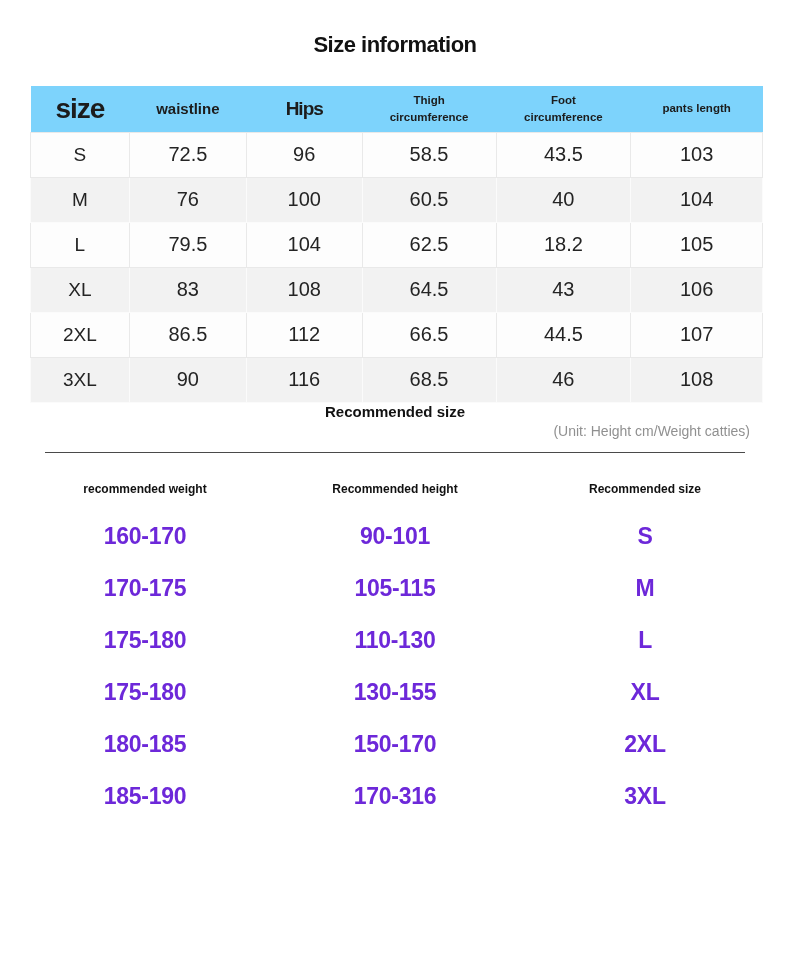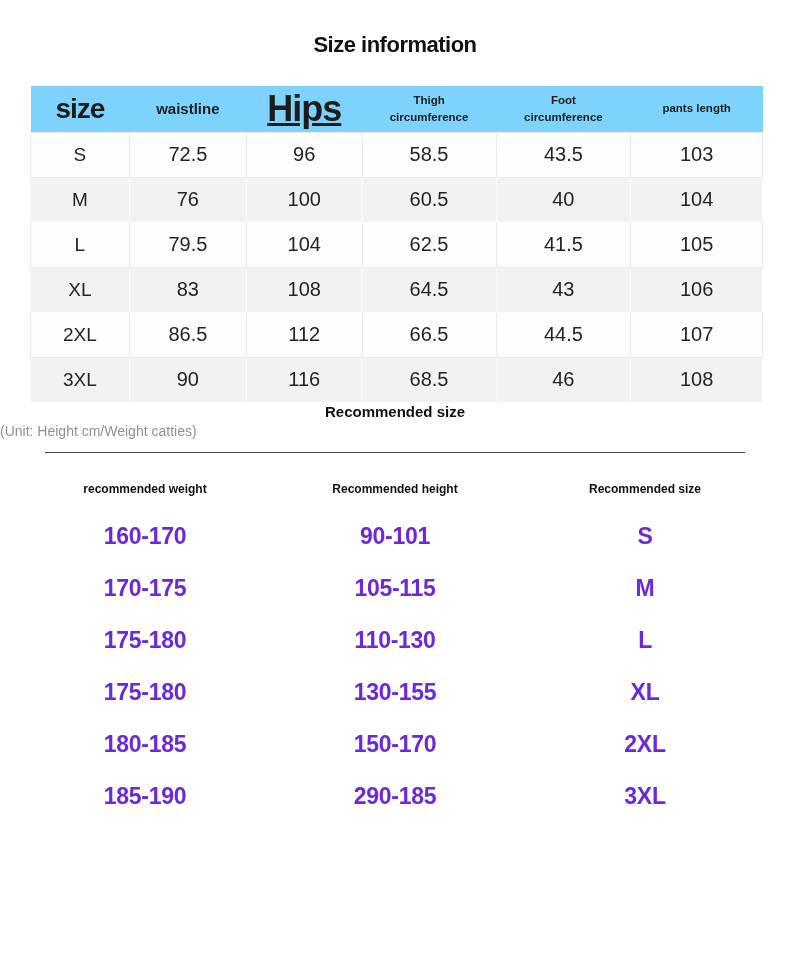--- a/index.html
+++ b/index.html
@@ -41,21 +41,21 @@
     background: #7dd3fc;
     color: #1c1c1c;
     height: 46px;
     text-align: center;
     vertical-align: middle;
     font-weight: 700;
     border: none;
   }
   th.h-size  { font-size: 28px; letter-spacing: -1px; }
   th.h-waist { font-size: 15px; }
-  th.h-hips  { font-size: 36px; letter-spacing: -1px; text-decoration: underline; }
+  th.h-hips  { font-size: 19px; letter-spacing: -1px; }
   th.h-small { font-size: 11.5px; line-height: 1.45; padding: 0 14px; }
 
   table.size-table tbody td {
     height: 45px;
     text-align: center;
     vertical-align: middle;
     font-size: 20px;
     color: #242424;
     border: 1px solid #e9e9e9;
     background: #fdfdfd;
@@ -76,21 +76,21 @@
 
   
   .rec-section { }
   .rec-title {
     text-align: center;
     font-size: 15px;
     font-weight: 700;
     color: #121212;
   }
   .unit-note {
-    text-align: left;
+    text-align: right;
     padding-right: 40px;
     margin-top: 3px;
     font-size: 14px;
     color: #909090;
   }
   .divider {
     border: none;
     border-top: 1px solid #4a4a4a;
     margin: 13px 45px 0 45px;
   }
@@ -162,21 +162,21 @@
         <td>100</td>
         <td>60.5</td>
         <td>40</td>
         <td>104</td>
       </tr>
       <tr>
         <td class="size-cell">L</td>
         <td>79.5</td>
         <td>104</td>
         <td>62.5</td>
-        <td>41.5</td>
+        <td>18.2</td>
         <td>105</td>
       </tr>
       <tr class="alt">
         <td class="size-cell">XL</td>
         <td>83</td>
         <td>108</td>
         <td>64.5</td>
         <td>43</td>
         <td>106</td>
       </tr>
@@ -224,18 +224,18 @@
 
       <div class="cell data-cell">175-180</div>
       <div class="cell data-cell">130-155</div>
       <div class="cell data-cell">XL</div>
 
       <div class="cell data-cell">180-185</div>
       <div class="cell data-cell">150-170</div>
       <div class="cell data-cell">2XL</div>
 
       <div class="cell data-cell">185-190</div>
-      <div class="cell data-cell">290-185</div>
+      <div class="cell data-cell">170-316</div>
       <div class="cell data-cell">3XL</div>
     </div>
   </div>
 
 </div>
 
 </body></html>

